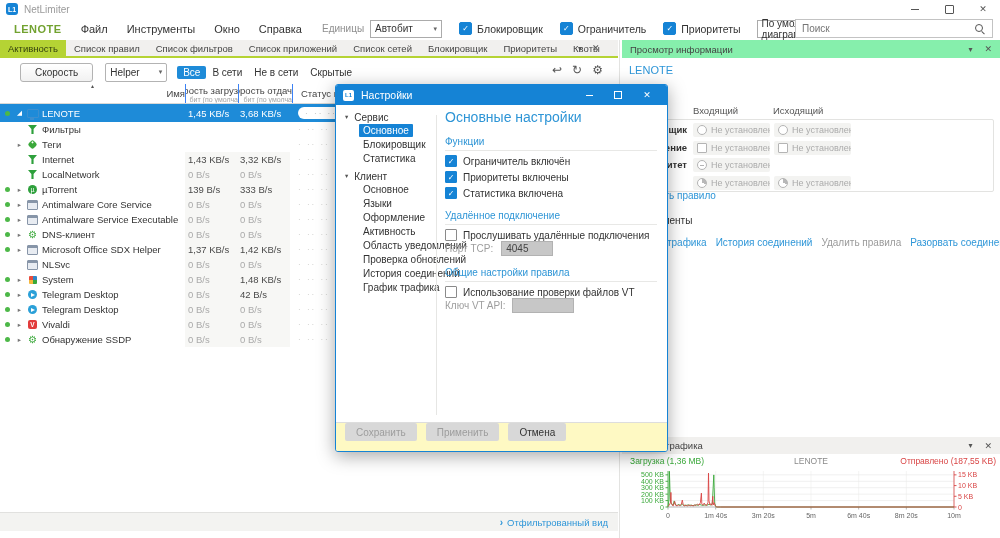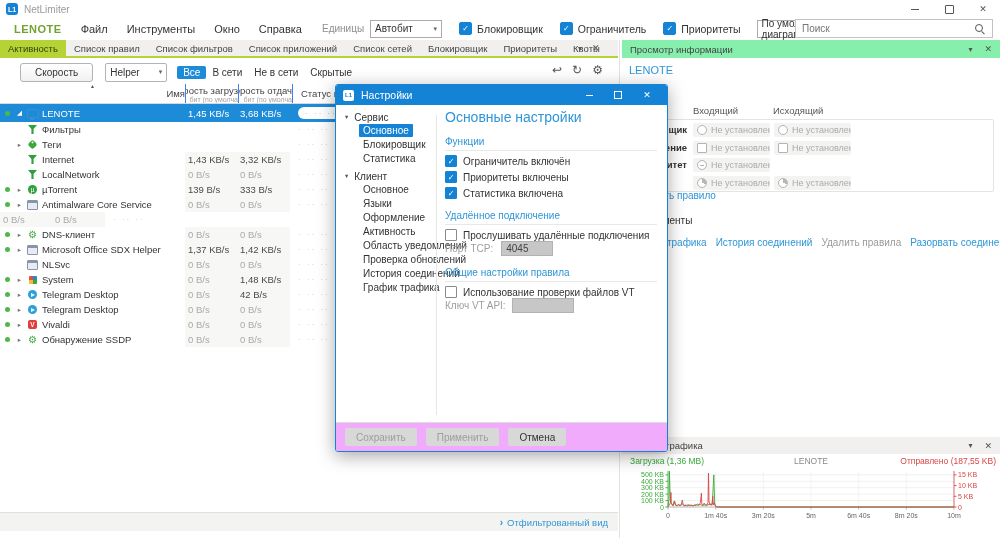--- a/index.html
+++ b/index.html
@@ -157,21 +157,21 @@
   .chk-row{display:flex;align-items:center;margin-top:4px;}
   .chk{width:10px;height:10px;border:1px solid #8a8a8a;border-radius:1px;background:#fff;display:flex;align-items:center;justify-content:center;color:#fff;font-size:8px;flex:none;}
   .chk.checked{background:#1583d5;border-color:#1583d5;}
   .chk.checked::after{content:"✓";}
   .chk-row .lb{margin-left:6px;}
   .field-row{display:flex;align-items:center;}
   .field-lb{color:#9d9d9d;}
   .field-box{margin-left:8px;height:15px;background:#c7c7c7;border:1px solid #b2b2b2;display:flex;align-items:center;padding:0 4px;color:#444;box-sizing:border-box;}
   .field-box.port{width:52px;}
   .field-box.vt{width:62px;margin-left:6px;}
-  .dlg-buttonbar{position:absolute;left:0;right:0;bottom:0;height:28px;background:#f0abfc;border-top:1px solid #ddd;display:flex;align-items:center;}
+  .dlg-buttonbar{position:absolute;left:0;right:0;bottom:0;height:28px;background:#fef9c3;border-top:1px solid #ddd;display:flex;align-items:flex-start;}
   .dlg-btn{margin-left:9px;height:18px;padding:0 11px;background:#d8d8d8;border:none;border-radius:2px;font-size:10px;color:#333;font-family:"Liberation Sans",sans-serif;}
   .dlg-btn.disabled{color:#9d9d9d;}
 </style>
 </head>
 <body>
 
 <div class="window">
 
   <div class="titlebar">
     <div class="app-logo">L1</div>
@@ -399,20 +399,30 @@
           <span class="icon-slot">
             <span class="app-ico i-window"></span>
           </span>
           <span class="name-label">Antimalware Core Service</span>
         </div>
         <div class="c-dl dim">0 B/s</div>
         <div class="c-ul dim">0 B/s</div>
         <div class="c-status">· ·· ··</div>
       </div>
       <div class="row">
+        <div class="c-name">
+          <span class="dot-slot">
+            <span class="row-dot"></span>
+          </span>
+          <span class="exp-slot">▸</span>
+          <span class="icon-slot">
+            <span class="app-ico i-window"></span>
+          </span>
+          <span class="name-label">Antimalware Service Executable</span>
+        </div>
         <div class="c-dl dim">0 B/s</div>
         <div class="c-ul dim">0 B/s</div>
         <div class="c-status">· ·· ··</div>
       </div>
       <div class="row">
         <div class="c-name">
           <span class="dot-slot">
             <span class="row-dot"></span>
           </span>
           <span class="exp-slot">▸</span>

